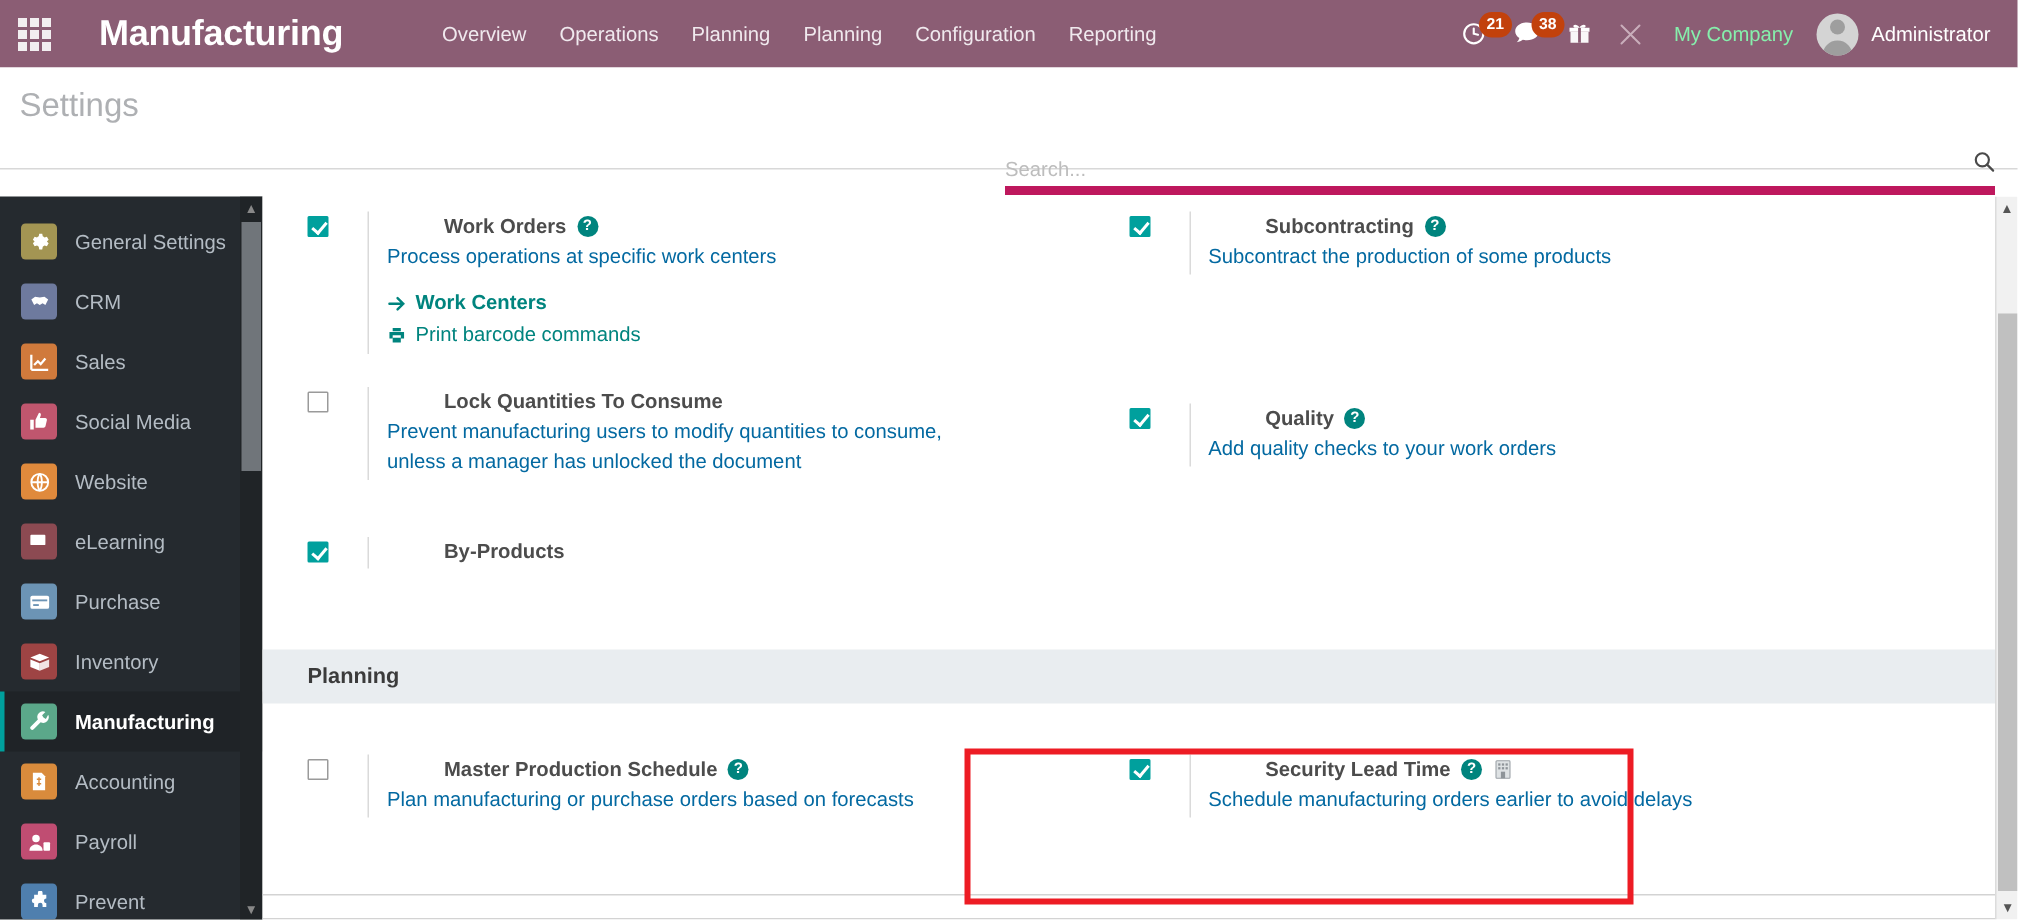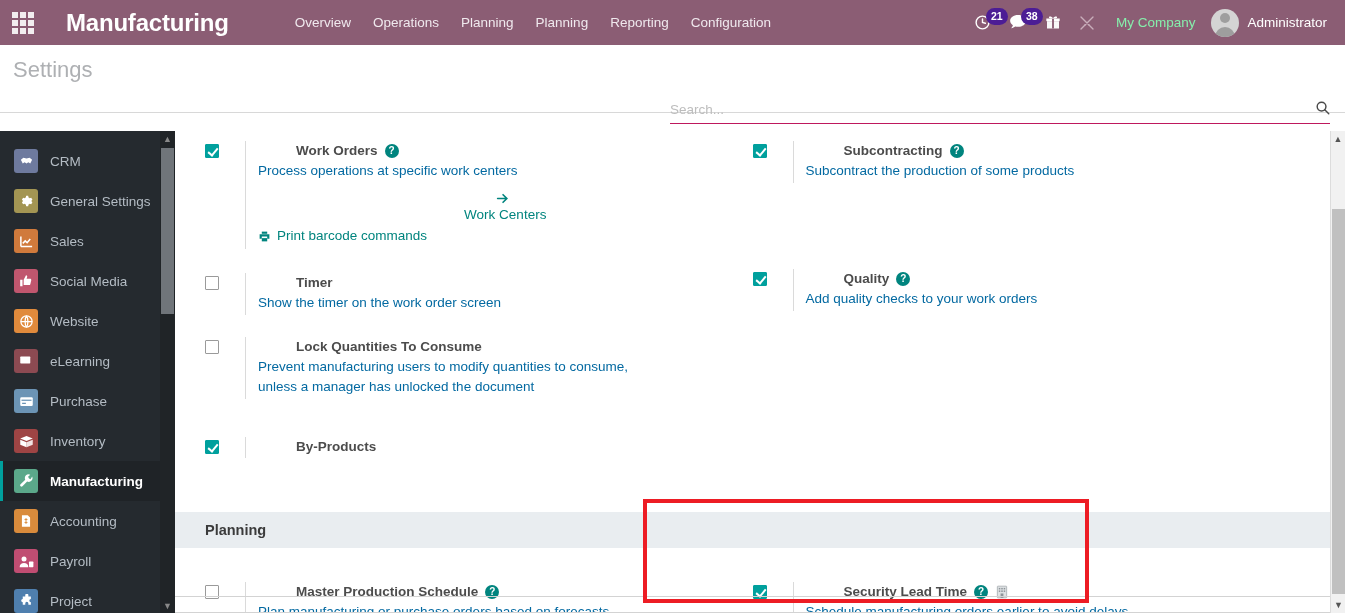--- a/index.html
+++ b/index.html
@@ -64,21 +64,21 @@
     display: flex; align-items: center;
     height: 45px;
     padding: 0 9px;
     cursor: pointer;
     color: #f3ecf0;
   }
   .sysitem svg { display: block; }
   .badge {
     position: absolute;
     top: 8px; left: 21px;
-    background: #4c1d95;
+    background: #c2410c;
     color: #ffffff;
     font-size: 10.5px;
     font-weight: bold;
     line-height: 1;
     padding: 3px 5px 3px 5px;
     border-radius: 9px;
     min-width: 19px;
     text-align: center;
   }
   .company-name {
@@ -155,22 +155,22 @@
     padding: 7px 14px;
     margin-left: 10px;
     border: none;
     cursor: pointer;
     vertical-align: middle;
   }
   .searchwrap {
     position: absolute;
     left: 670px; top: 55px;
     width: 660px;
-    border-bottom: 1px solid #be185d;
-    display: flex; 
+    border-bottom: 6px solid #be185d;
+    display: flex; align-items: flex-end;
     padding-bottom: 4px;
   }
   .searchwrap input {
     flex: 1 1 auto;
     border: none; outline: none;
     font-size: 13.5px;
     font-family: "Liberation Sans", sans-serif;
     color: #333;
     background: transparent;
     padding: 0;
@@ -331,21 +331,21 @@
   }
   .set-links { margin-top: 11px; }
   .slink {
     display: flex; align-items: center;
     color: #00847e;
     font-size: 13.5px;
     line-height: 20px;
     cursor: pointer;
     margin-bottom: 1px;
   }
-  .slink.bold { font-weight: normal; flex-direction: column; }
+  .slink.bold { font-weight: bold; }
   .slink .li { margin-right: 6px; display: inline-flex; }
 
   .section-head {
     background: #e9edf0;
     padding: 10px 0 10px 30px;
     font-size: 14.5px;
     font-weight: bold;
     color: #3b3b3b;
     margin-top: 14px;
   }
@@ -410,22 +410,22 @@
     </div>
   </div>
 
   <div class="brand">Manufacturing</div>
 
   <div class="mainmenu">
     <div class="mi">Overview</div>
     <div class="mi">Operations</div>
     <div class="mi">Planning</div>
     <div class="mi">Planning</div>
+    <div class="mi">Configuration</div>
     <div class="mi">Reporting</div>
-    <div class="mi">Configuration</div>
   </div>
 
   <div class="sysbar">
 
     <div class="sysitem">
       <span>
         <svg width="17" height="17" viewBox="0 0 24 24" fill="none" stroke="#ffffff" stroke-width="2">
           <circle cx="12" cy="12" r="9"></circle>
           <path d="M12 7 L12 12 L16 13" stroke-linecap="round"></path>
         </svg>
@@ -489,35 +489,35 @@
     </span>
   </div>
 </div>
 
 <div class="body-area">
 
   <div class="sidebar">
     <div class="sb-list">
 
       <div class="sb-item">
+        <span class="sb-ico" style="background:#a39553">
+          <svg width="14" height="14" viewBox="0 0 24 24" fill="#ffffff">
+              <path d="M12 8a4 4 0 100 8 4 4 0 000-8zm9 4l2-2-2-3.5-2.7.8a7.6 7.6 0 00-2-1.2L15.7 3h-3.4l-.6 3.1c-.7.3-1.4.7-2 1.2L7 6.5 5 10l2 2-2 2 2 3.5 2.7-.8c.6.5 1.3.9 2 1.2l.6 3.1h3.4l.6-3.1c.7-.3 1.4-.7 2-1.2l2.7.8L23 14z"></path>
+            </svg>
+        </span>
+        <span class="sb-label">General Settings</span>
+      </div>
+
+      <div class="sb-item">
         <span class="sb-ico" style="background:#6e7a9e">
           <svg width="15" height="15" viewBox="0 0 24 24" fill="#ffffff">
               <path d="M3 9l4-3 5 1 5-1 4 3-3 6-3-2-3 2-3-2-3 2z"></path>
             </svg>
         </span>
         <span class="sb-label">CRM</span>
-      </div>
-
-      <div class="sb-item">
-        <span class="sb-ico" style="background:#a39553">
-          <svg width="14" height="14" viewBox="0 0 24 24" fill="#ffffff">
-              <path d="M12 8a4 4 0 100 8 4 4 0 000-8zm9 4l2-2-2-3.5-2.7.8a7.6 7.6 0 00-2-1.2L15.7 3h-3.4l-.6 3.1c-.7.3-1.4.7-2 1.2L7 6.5 5 10l2 2-2 2 2 3.5 2.7-.8c.6.5 1.3.9 2 1.2l.6 3.1h3.4l.6-3.1c.7-.3 1.4-.7 2-1.2l2.7.8L23 14z"></path>
-            </svg>
-        </span>
-        <span class="sb-label">General Settings</span>
       </div>
 
       <div class="sb-item">
         <span class="sb-ico" style="background:#d07a3c">
           <svg width="15" height="15" viewBox="0 0 24 24" fill="none" stroke="#ffffff" stroke-width="2.4">
               <path d="M3 20V4M3 20h18"></path>
               <path d="M6 15l4-4 3 3 5-6"></path>
             </svg>
         </span>
         <span class="sb-label">Sales</span>
@@ -603,21 +603,21 @@
         </span>
         <span class="sb-label">Payroll</span>
       </div>
 
       <div class="sb-item">
         <span class="sb-ico" style="background:#4f7fae">
           <svg width="15" height="15" viewBox="0 0 24 24" fill="#ffffff">
               <path d="M10 2a2.5 2.5 0 015 0v2h4v4a2.5 2.5 0 000 5v4h-4v-2a2.5 2.5 0 00-5 0v2H6v-4a2.5 2.5 0 010-5V4h4z"></path>
             </svg>
         </span>
-        <span class="sb-label">Project</span>
+        <span class="sb-label">Prevent</span>
       </div>
 
     </div>
 
     <div class="sb-scroll">
       <div class="arr">▲</div>
       <div class="thumb"></div>
       <div class="arr bot">▼</div>
     </div>
   </div>
@@ -655,31 +655,20 @@
                         <path d="M3 8h18v8h-4v-4H7v4H3z"></path>
                         <path d="M7 15h10v6H7z"></path>
                       </svg>
                   </span>
                   <span>Print barcode commands</span>
                 </div>
               </div>
             </div>
           </div>
 
-          <div class="setting" style="margin-top:14px">
-            <div class="chkcell">
-                <span class="chk"></span>
-              </div>
-            <div class="setbody">
-              <div class="set-title">
-                <span>Timer</span>
-              </div>
-              <div class="set-desc">Show the timer on the work order screen</div>
-            </div>
-          </div>
 
           <div class="setting" style="margin-top:12px">
             <div class="chkcell">
                 <span class="chk"></span>
               </div>
             <div class="setbody">
               <div class="set-title">
                 <span>Lock Quantities To Consume</span>
               </div>
               <div class="set-desc" style="max-width:370px">Prevent manufacturing users to modify quantities to consume, unless a manager has unlocked the document</div>

